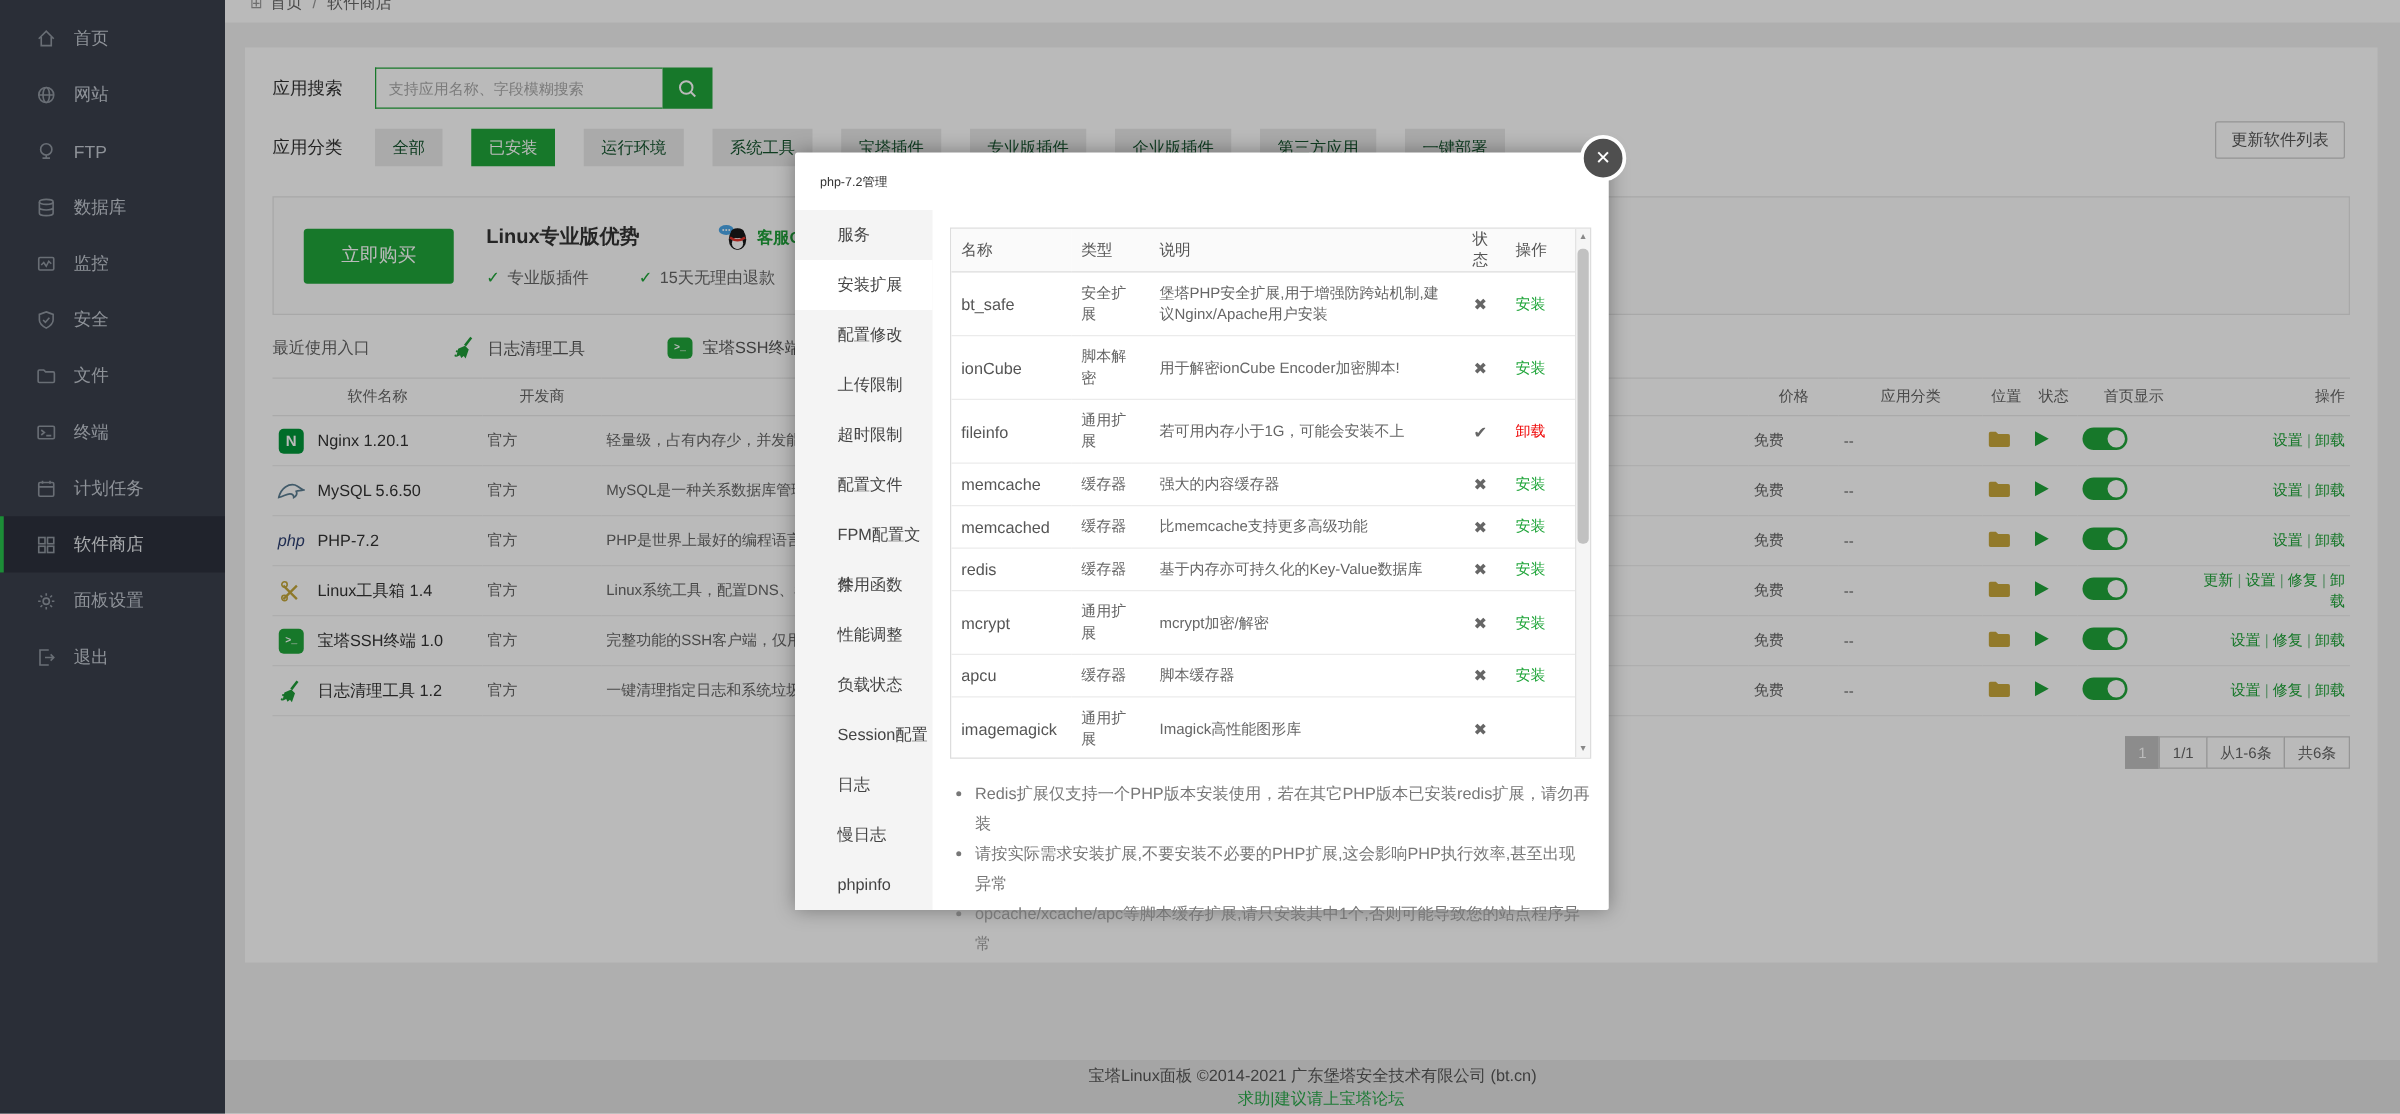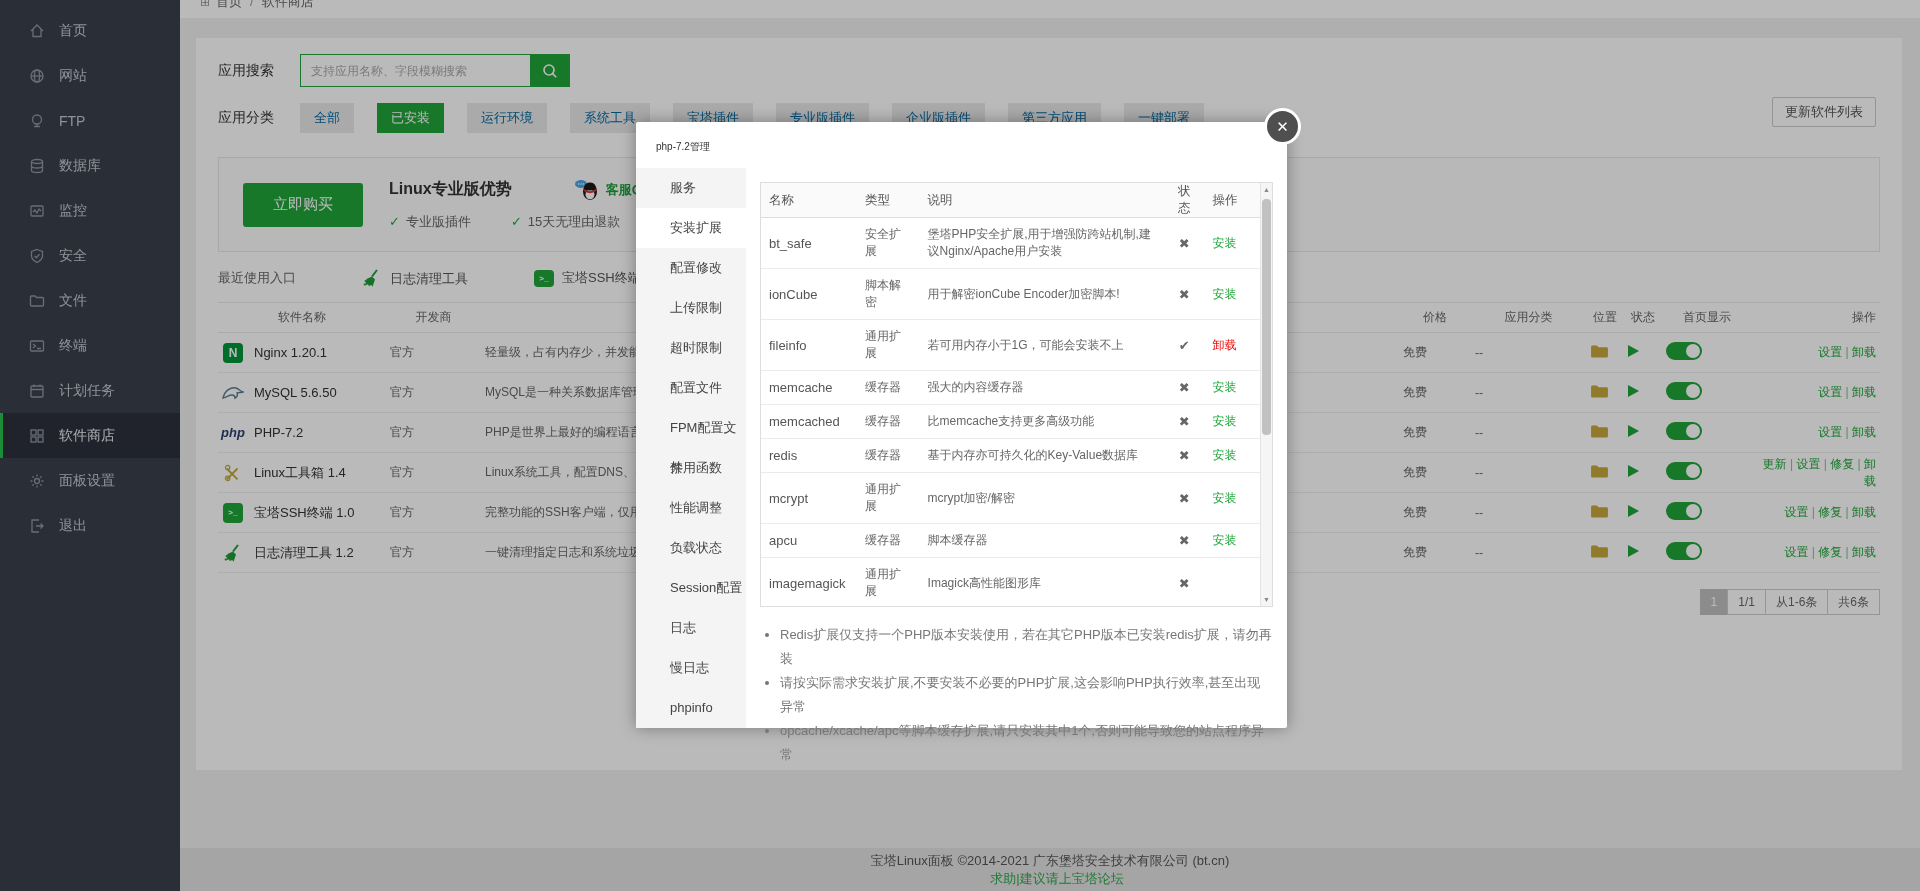--- a/index.html
+++ b/index.html
@@ -25,21 +25,21 @@
   .card { position:absolute; left:16px; top:38px; width:1706px; height:732px; background:#fff; padding:16px 22px 0 22px; }
 
   .row-search { display:flex; align-items:center; margin-bottom:16px; }
   .lbl { font-size:14px; color:#333; margin-right:26px; }
   .search-box { display:flex; }
   .search-input { width:230px; height:33px; border:1px solid #20a53a; border-right:none; padding:0 10px; font-size:12px; color:#333; outline:none; }
   .search-input::placeholder { color:#aaa; }
   .search-btn { width:40px; height:33px; background:#20a53a; border:none; cursor:pointer; display:flex; align-items:center; justify-content:center; }
 
   .row-cats { display:flex; align-items:center; margin-bottom:24px; position:relative; }
-  .cat-btn { height:30px; line-height:30px; padding:0 14px; background:#e9e9e9; color:#0369a1; font-size:13px; margin-right:23px; cursor:pointer; white-space:nowrap; }
+  .cat-btn { height:30px; line-height:30px; padding:0 14px; background:#e9e9e9; color:#14532d; font-size:13px; margin-right:23px; cursor:pointer; white-space:nowrap; }
   .cat-btn.active { background:#20a53a; color:#fff; }
   .update-btn { position:absolute; right:4px; top:-6px; height:30px; line-height:28px; padding:0 12px; background:#fff; border:1px solid #ccc; border-radius:2px; font-size:13px; color:#555; cursor:pointer; }
 
   .banner { height:95px; border:1px solid #e6e6e6; background:#fdfdfd; margin-bottom:12px; display:flex; align-items:center; padding:0 24px; }
   .buy-btn { width:120px; height:44px; background:#20a53a; color:#fff; font-size:15px; border:none; border-radius:3px; cursor:pointer; }
   .banner-mid { margin-left:26px; }
   .banner-line1 { display:flex; align-items:center; }
   .banner-title { font-size:16px; font-weight:bold; color:#333; }
   .qq-wrap { display:flex; align-items:center; margin-left:62px; }
   .qq-label { font-size:13px; font-weight:bold; color:#1fa03a; margin-left:6px; }
@@ -54,21 +54,21 @@
 
   table.apps { width:100%; border-collapse:collapse; font-size:12px; }
   table.apps th { height:30px; text-align:center; color:#666; font-weight:normal; border-top:1px solid #eaeaea; border-bottom:1px solid #eaeaea; padding:0 4px; }
   table.apps td { height:39px; border-bottom:1px solid #efefef; color:#666; padding:0 4px; }
   .c-name { display:flex; align-items:center; height:39px; }
   .app-ic { width:22px; margin-right:10px; display:inline-flex; align-items:center; justify-content:center; }
   .app-name { color:#333; font-size:13px; text-decoration:none; cursor:pointer; }
   .badge-sq { width:20px; height:20px; border-radius:4px; color:#fff; font-weight:bold; display:inline-flex; align-items:center; justify-content:center; }
   .badge-n { background:#009639; font-size:12px; }
   .badge-term { background:#20a53a; font-size:8px; font-family:"Liberation Mono","DejaVu Sans Mono",monospace; }
-  .php-txt { font-style:italic; font-weight:bold; color:#2c3e70; font-size:13px; }
+  .php-txt { font-style:italic; font-weight:normal; color:#2c3e70; font-size:13px; }
   .play { width:0; height:0; border-left:11px solid #20a53a; border-top:6px solid transparent; border-bottom:6px solid transparent; display:inline-block; cursor:pointer; }
   .toggle { width:36px; height:18px; background:#20a53a; border-radius:9px; display:inline-block; position:relative; cursor:pointer; }
   .toggle .knob { position:absolute; right:2px; top:2px; width:14px; height:14px; background:#fff; border-radius:50%; }
   .c-act { text-align:right; }
   .c-act a { color:#20a53a; text-decoration:none; cursor:pointer; }
   .c-act .sep { color:#7fc38f; }
   td.center, th.center { text-align:center; }
 
   .pager { margin-top:16px; display:flex; justify-content:flex-end; }
   .pg { height:26px; line-height:24px; padding:0 10px; border:1px solid #ccc; background:#fff; font-size:12px; color:#666; margin-left:-1px; }

